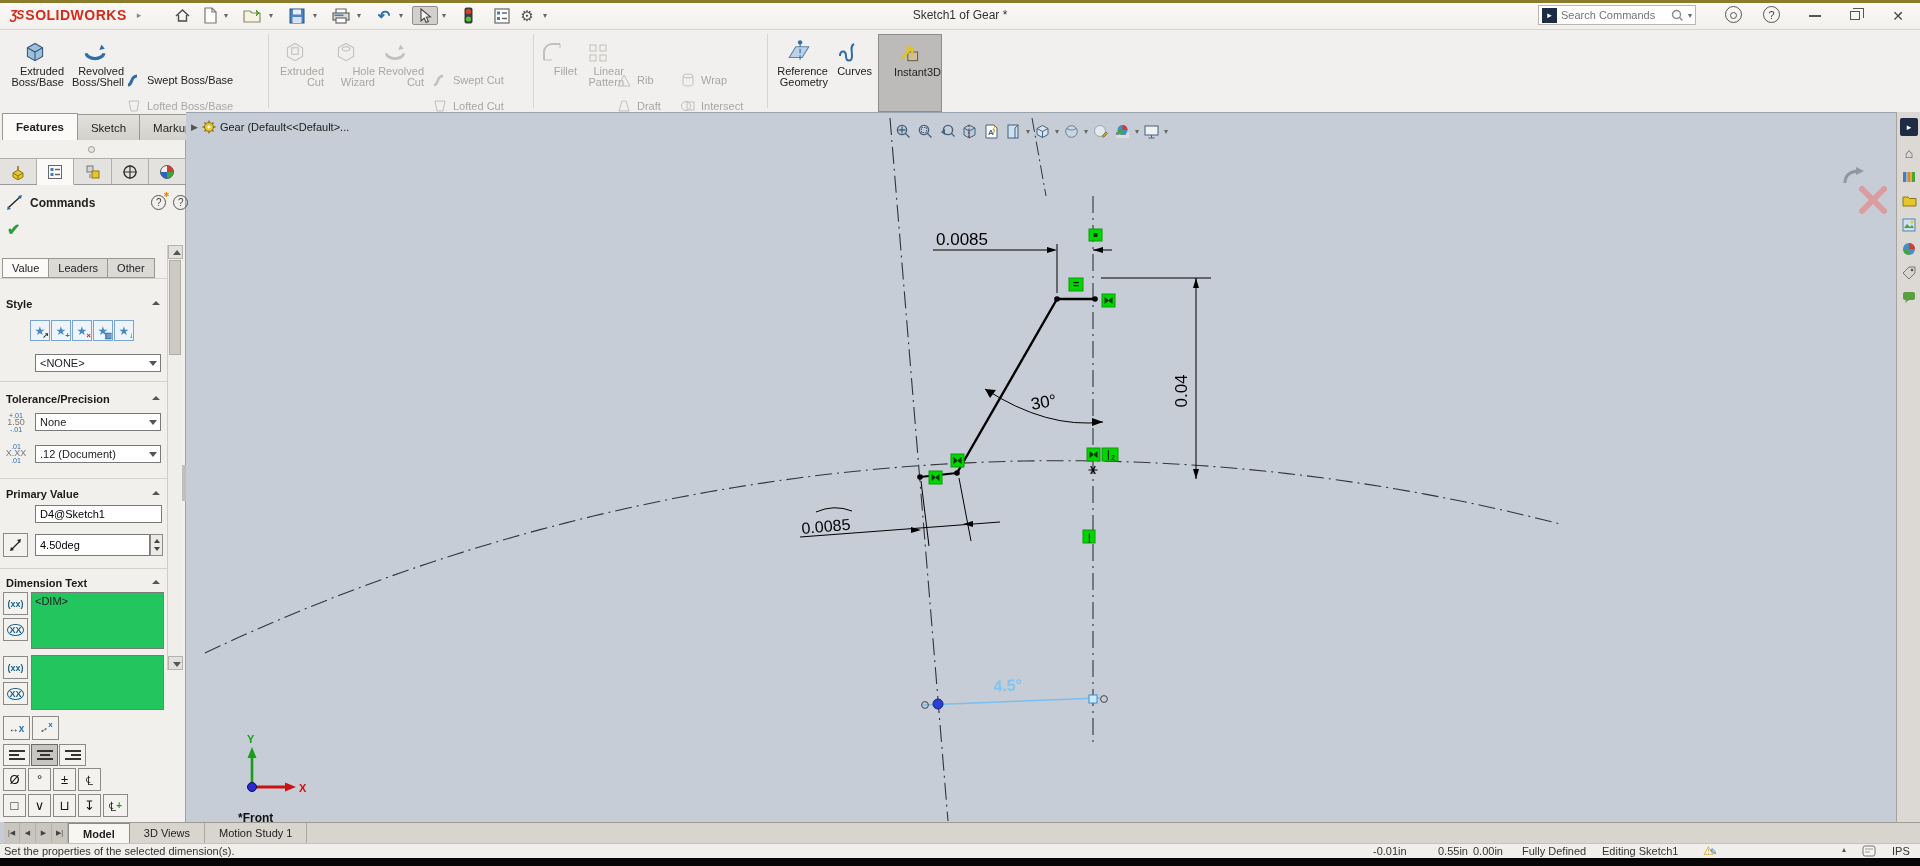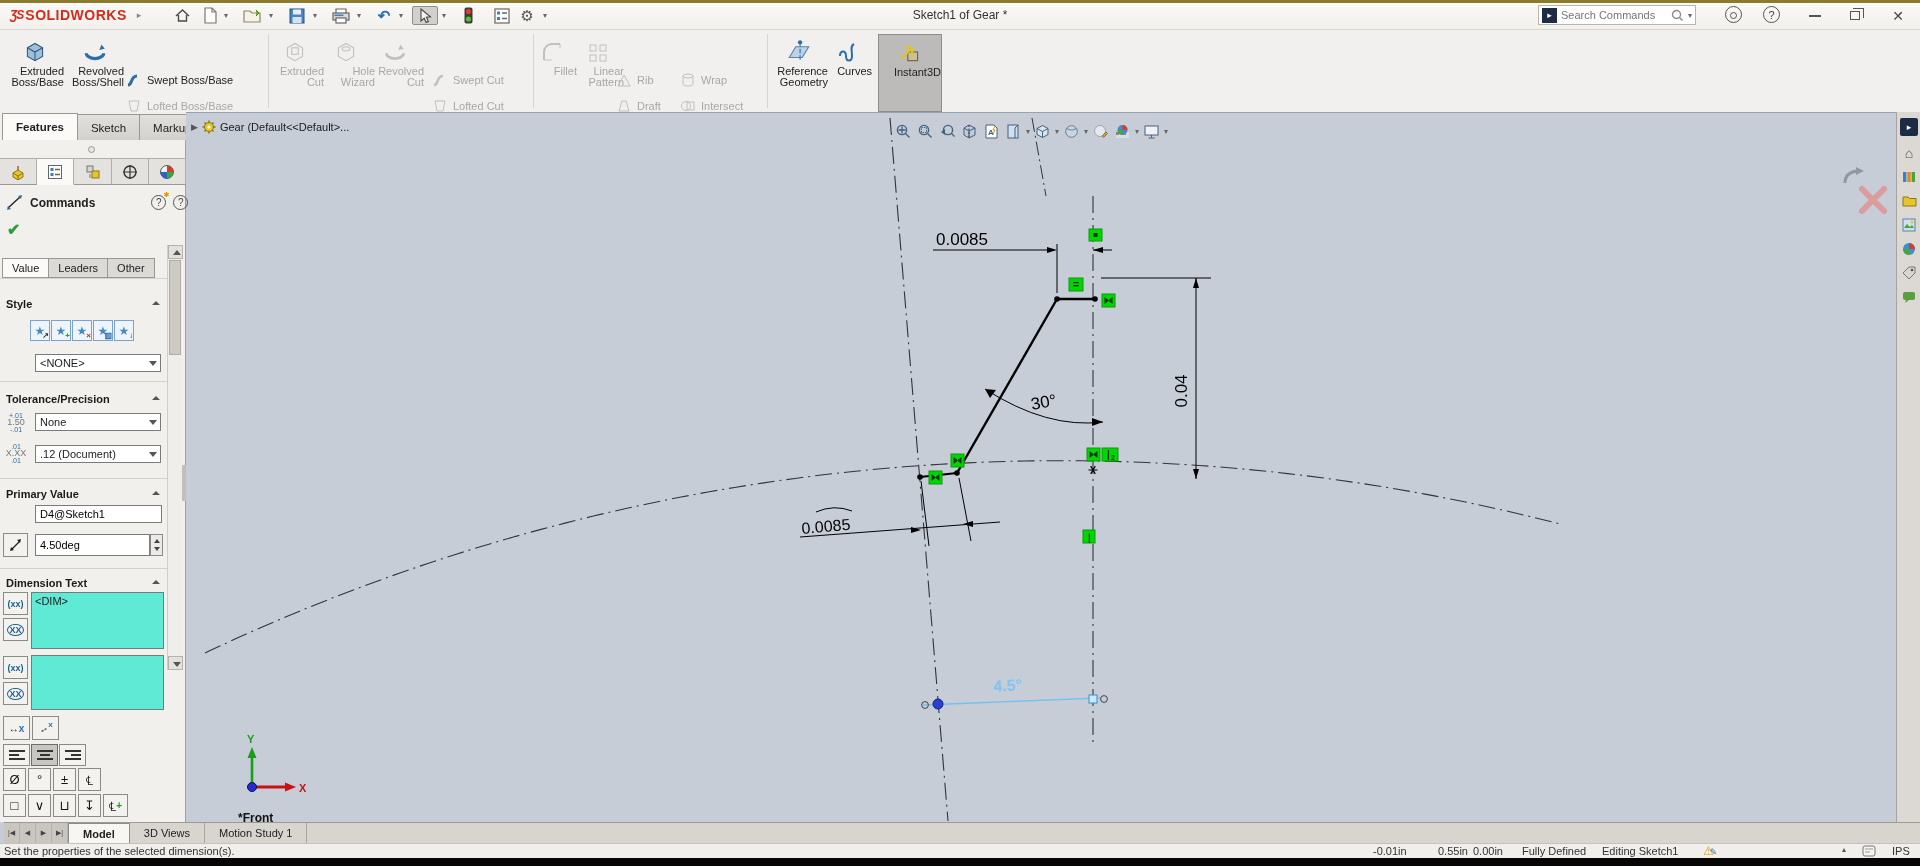--- a/index.html
+++ b/index.html
@@ -105,21 +105,21 @@
   .spin { position:absolute; width:13px; height:22px; border:1px solid #8a8a88; background:#eceae6; }
   .spin::before { content:""; position:absolute; left:3px; top:4px; border-left:3.5px solid transparent;
     border-right:3.5px solid transparent; border-bottom:4px solid #444; }
   .spin::after { content:""; position:absolute; left:3px; bottom:4px; border-left:3.5px solid transparent;
     border-right:3.5px solid transparent; border-top:4px solid #444; }
   .sq-btn { position:absolute; border:1px solid #8a8a88; background:#f4f2ef; display:flex;
     align-items:center; justify-content:center; }
   .xx-ic { color:#16618e; font-size:9px; font-weight:bold; }
   .xx-oval { color:#16618e; font-size:9px; font-weight:bold; border:1.3px solid #16618e;
     border-radius:50%; padding:0 1px; }
-  .ta { position:absolute; background:#5eead4; border:1px solid #7a7a78; font-size:11px; padding:2px 3px; }
+  .ta { position:absolute; background:#22c55e; border:1px solid #7a7a78; font-size:11px; padding:2px 3px; }
   .alinesL i, .alinesC i, .alinesR i { display:block; height:2px; background:#333; margin:2px 0; }
   .sym { font-size:13px; color:#111; }
   #pscroll { position:absolute; left:167px; top:105px; width:15px; height:425px; background:#f0eeea;
     border-left:1px solid #d0cdc8; }
   .sarrow { position:absolute; left:0; width:15px; height:14px; background:#e3e1dd; border:1px solid #b5b2ac; }
   .sarrow::before { content:""; position:absolute; left:3.5px; }
   .sarrow.up::before { top:4px; border-left:4px solid transparent; border-right:4px solid transparent;
     border-bottom:5px solid #555; }
   .sarrow.down::before { top:5px; border-left:4px solid transparent; border-right:4px solid transparent;
     border-top:5px solid #555; }

